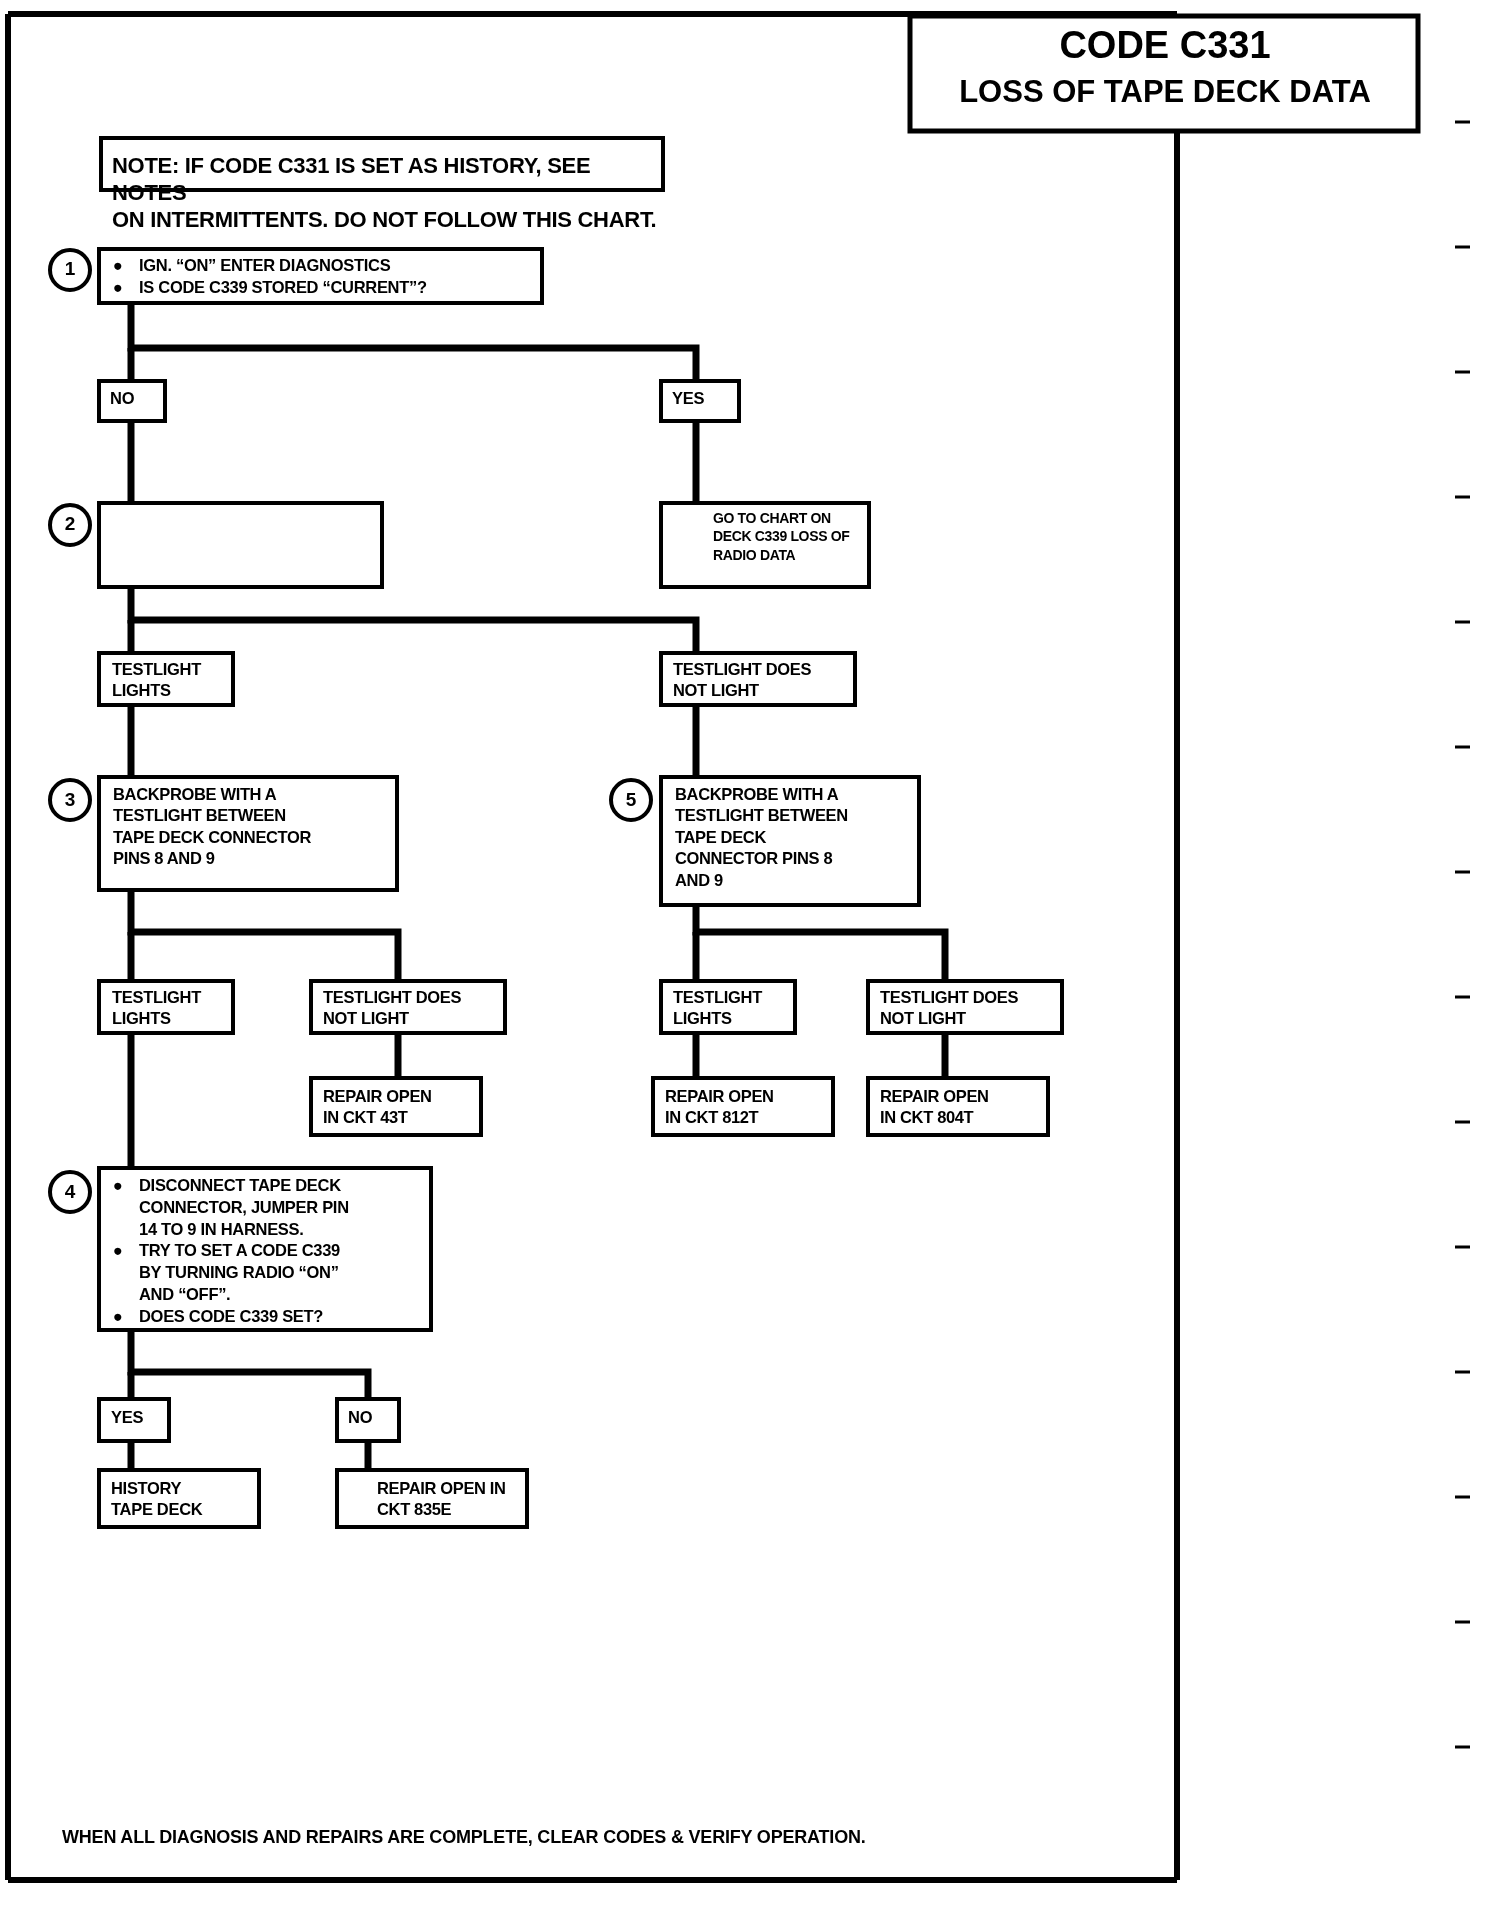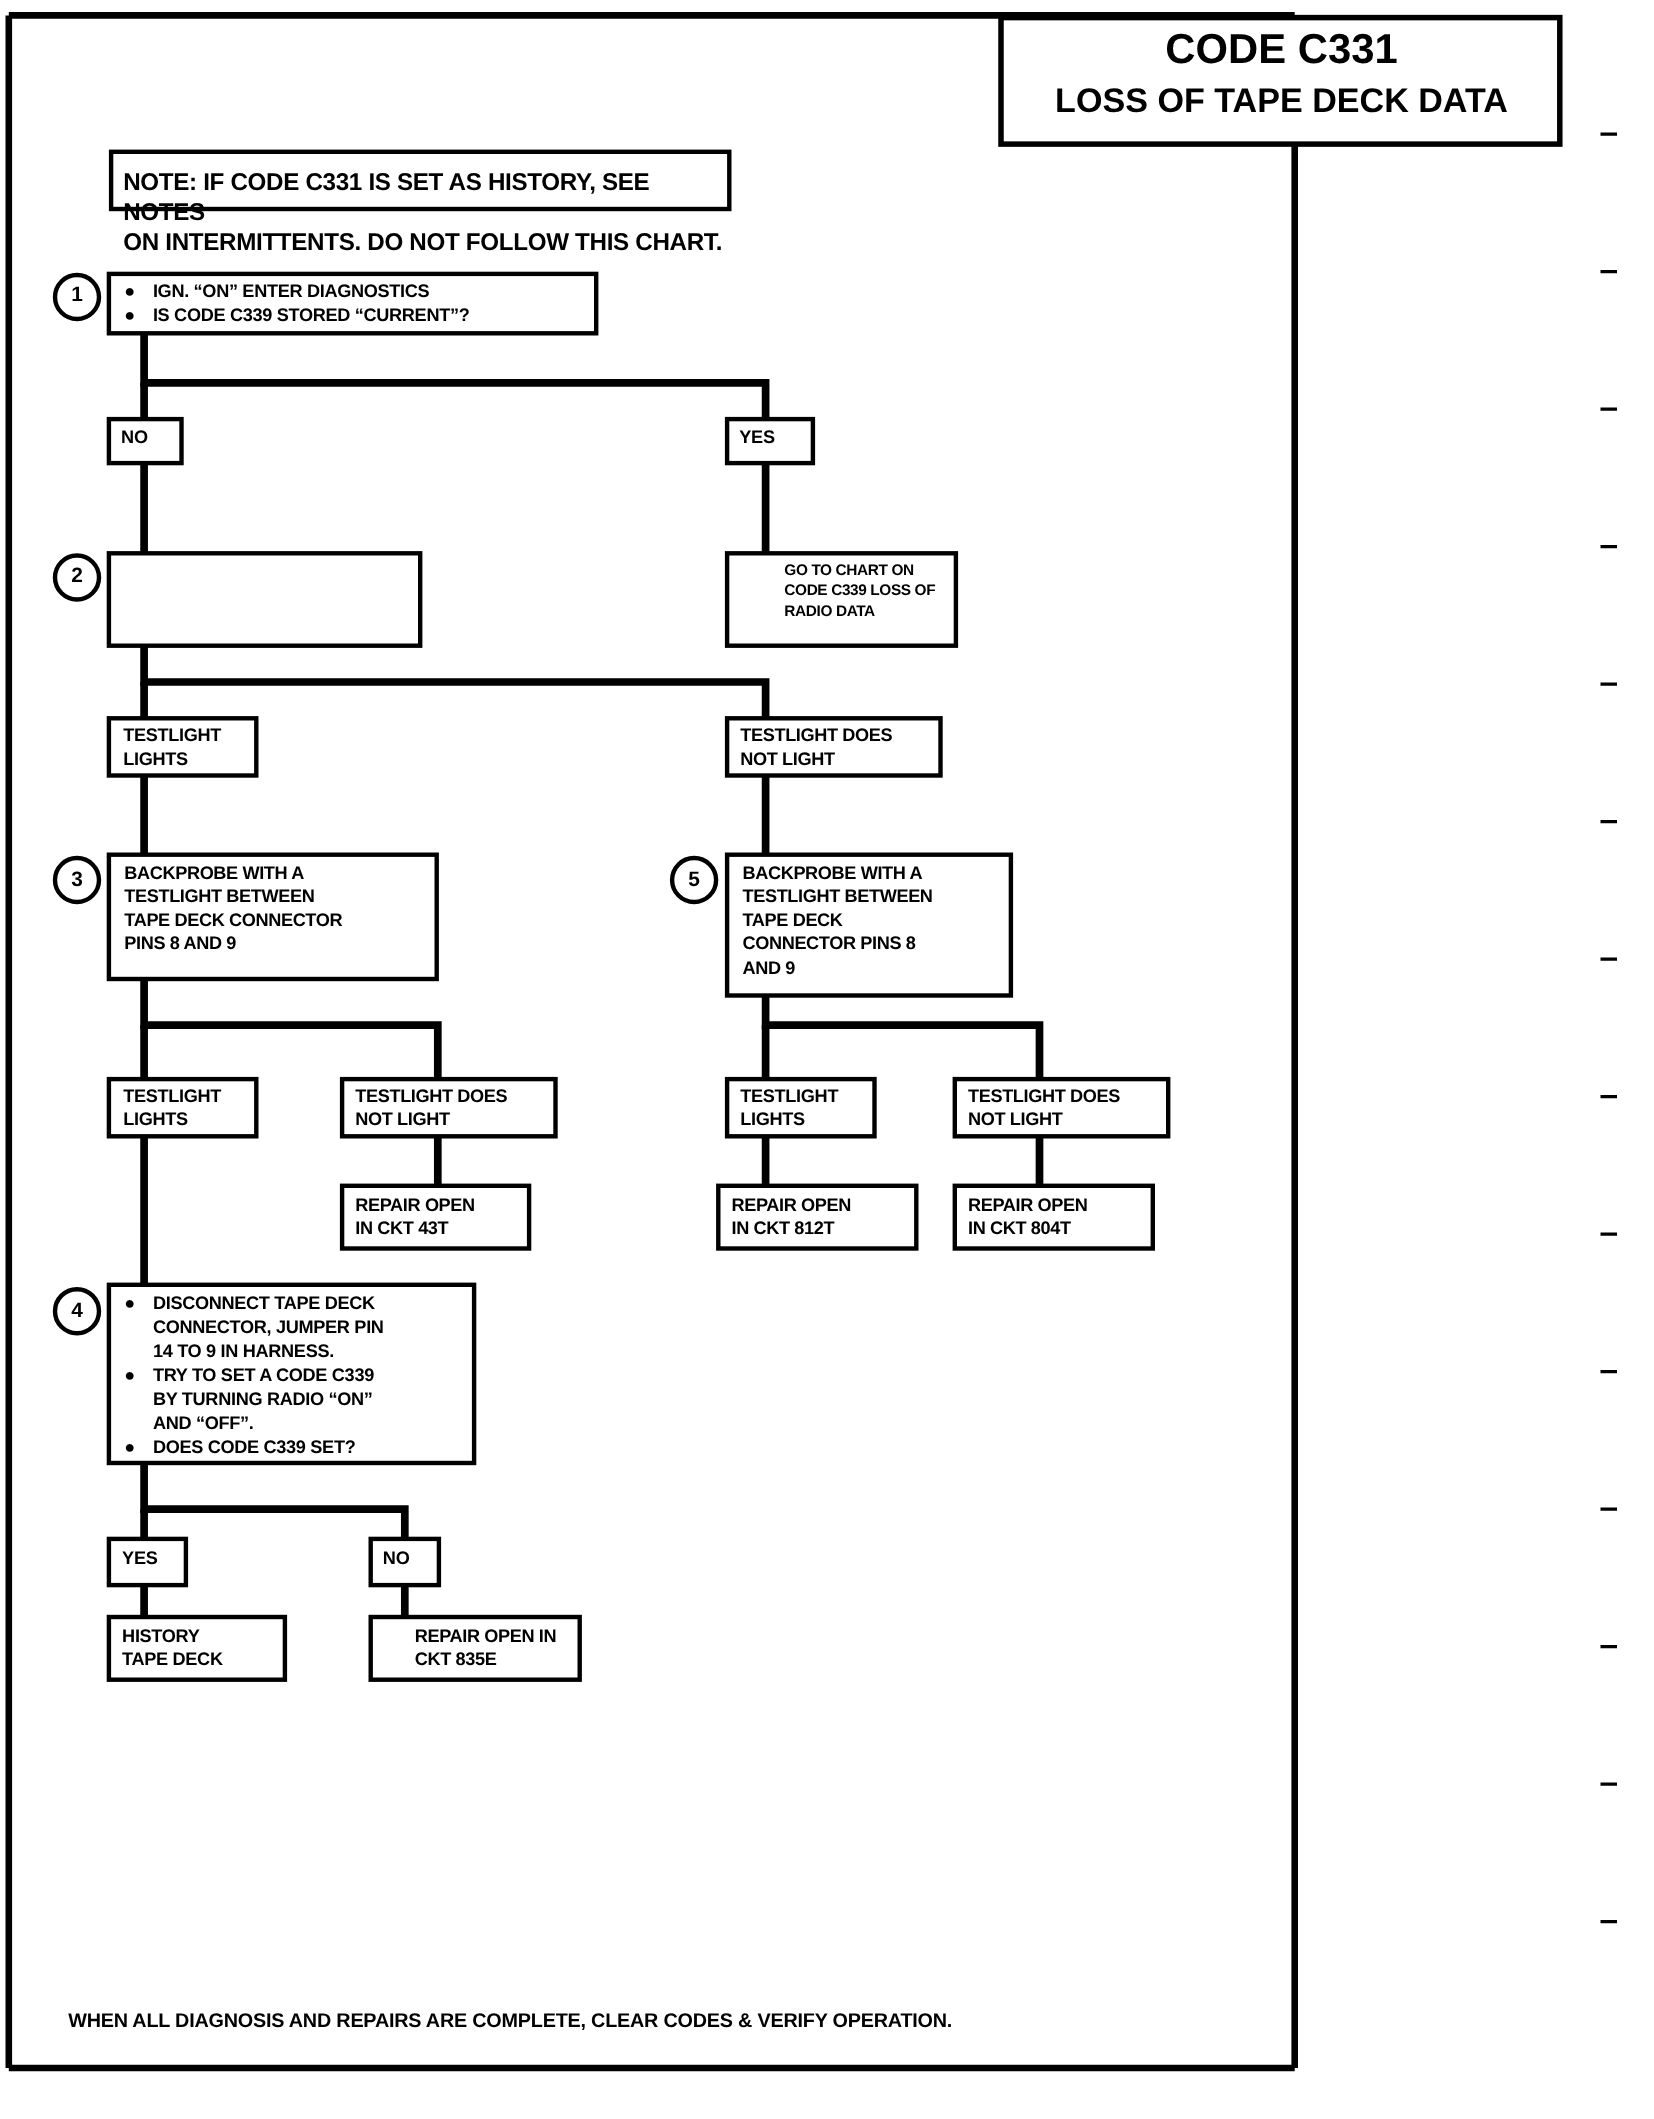--- a/index.html
+++ b/index.html
@@ -176,21 +176,21 @@
   </div>
 
   <div style="position:absolute;left:110px;top:389px;font-size:16.5px;font-weight:bold;letter-spacing:-0.2px;">NO</div>
 
   <div style="position:absolute;left:672px;top:389px;font-size:16.5px;font-weight:bold;letter-spacing:-0.2px;">YES</div>
 
   <div style="position:absolute;left:46px;top:513px;width:48px;text-align:center;font-size:19px;font-weight:bold;">2</div>
 
   <div style="position:absolute;left:673px;top:509px;width:200px;font-size:14px;font-weight:bold;line-height:1.32;letter-spacing:-0.35px;margin-left:40px;">
     <div>GO TO CHART ON</div>
-    <div>CODE C339 LOSS OF</div>
+    <div>DECK C339 LOSS OF</div>
     <div>RADIO DATA</div>
   </div>
 
   <div style="position:absolute;left:112px;top:659px;width:130px;font-size:16.5px;font-weight:bold;line-height:1.3;letter-spacing:-0.3px;">
     <div>TESTLIGHT</div>
     <div>LIGHTS</div>
   </div>
 
   <div style="position:absolute;left:673px;top:659px;width:190px;font-size:16.5px;font-weight:bold;line-height:1.3;letter-spacing:-0.35px;">
     <div>TESTLIGHT DOES</div>

